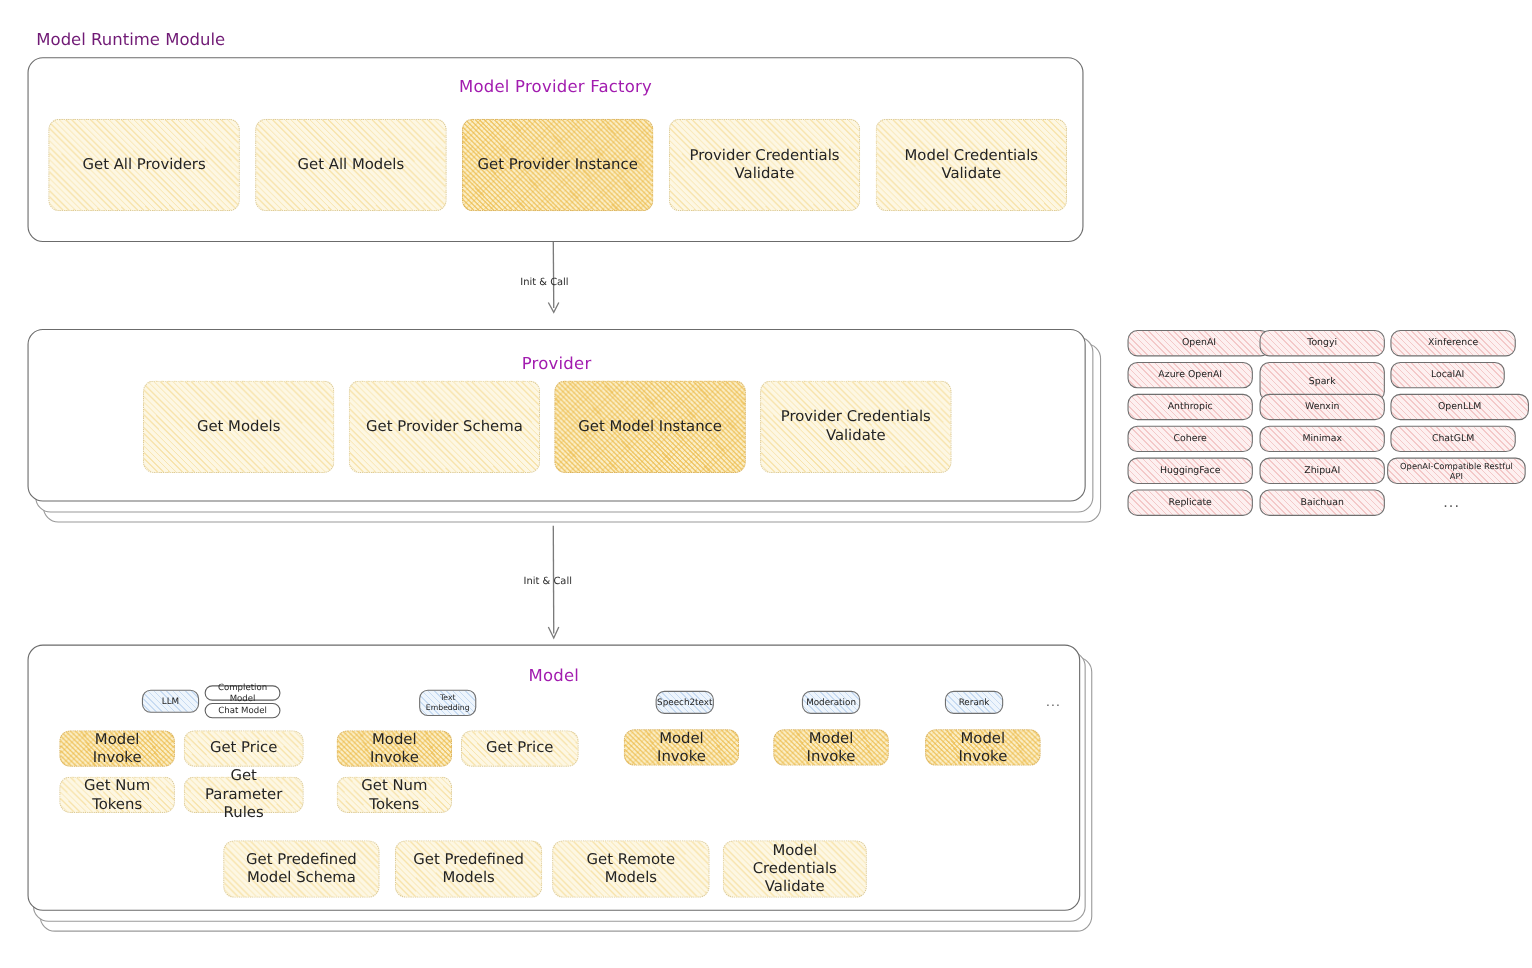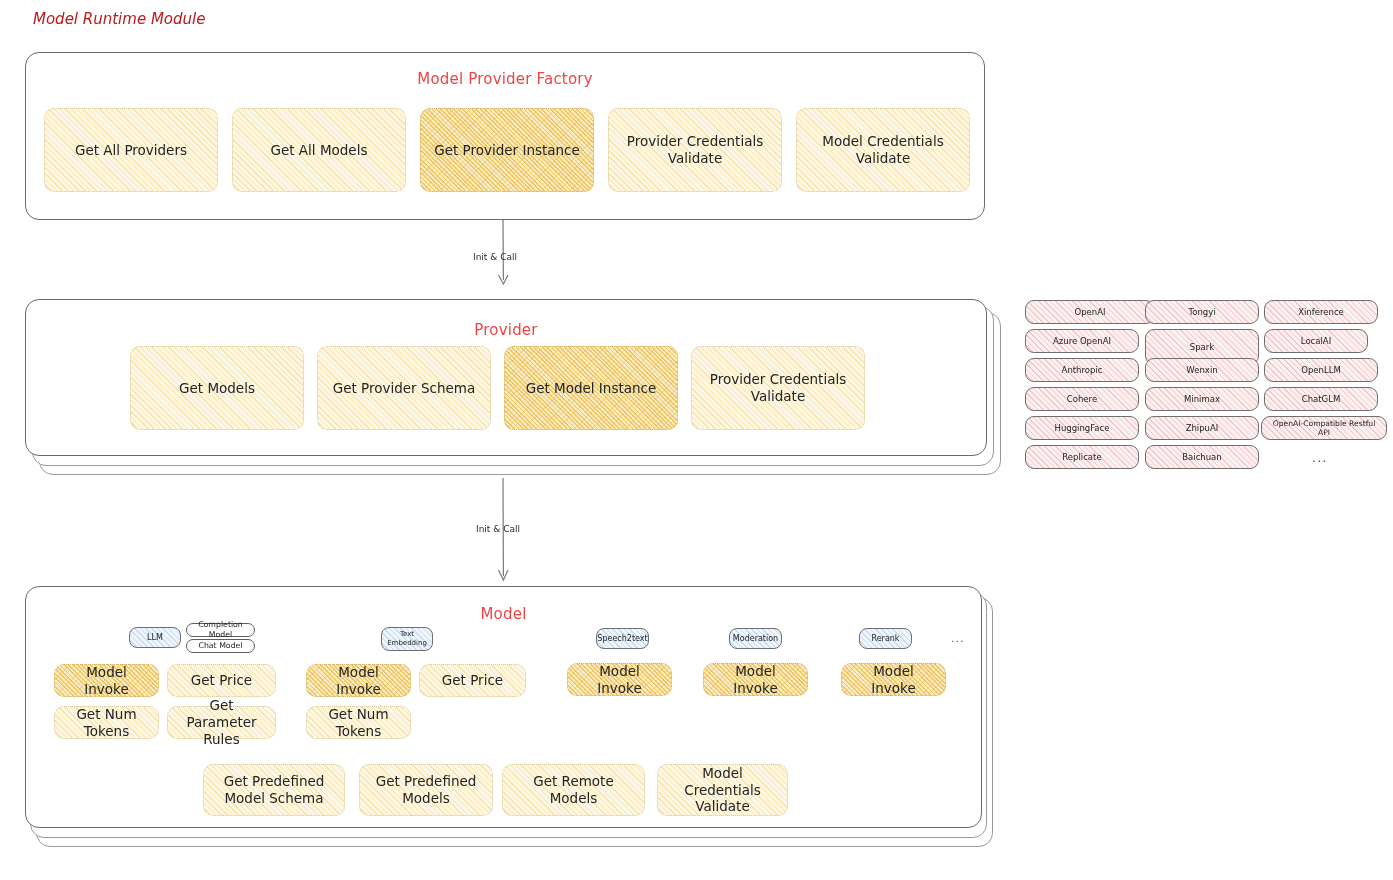--- a/index.html
+++ b/index.html
@@ -32,21 +32,21 @@
     box-sizing: border-box;
   }
 
   .card-title {
     position: absolute;
     left: 0;
     right: 0;
     text-align: center;
     font-size: 15px;
     letter-spacing: .2px;
-    color: #ef4444;
+    color: #a21caf;
     white-space: nowrap;
   }
 
   
   .node {
     position: absolute;
     box-sizing: border-box;
     border-radius: 10px;
     display: flex;
     align-items: center;
@@ -115,24 +115,23 @@
   .node.white {
     border: 1.2px solid #5e5e5e;
     border-radius: 7px;
     background: #ffffff;
     font-size: 7.8px;
   }
 
   .page-title {
     position: absolute;
     left: 33px;
-    top: 10px;
+    top: 27px;
     font-size: 15px;
-    color: #b91c1c;
-    font-style: italic;
+    color: #701a75;
   }
 
   .edge-label {
     position: absolute;
     font-size: 9px;
     color: #2b2b2b;
     white-space: nowrap;
   }
   .ellipsis {
     position: absolute;
@@ -227,21 +226,21 @@
 <div class="node pink" style="left:1145px; top:445px; width:114px; height:24px;">
   <span>Baichuan</span>
 </div>
 
 <div class="node pink" style="left:1264px; top:300px; width:114px; height:24px;">
   <span>Xinference</span>
 </div>
 <div class="node pink" style="left:1264px; top:329px; width:104px; height:24px;">
   <span>LocalAI</span>
 </div>
-<div class="node pink" style="left:1264px; top:358px; width:114px; height:24px;">
+<div class="node pink" style="left:1264px; top:358px; width:126px; height:24px;">
   <span>OpenLLM</span>
 </div>
 <div class="node pink" style="left:1264px; top:387px; width:114px; height:24px;">
   <span>ChatGLM</span>
 </div>
 <div class="node pink" style="left:1261px; top:416px; width:126px; height:24px; font-size:7.6px;">
   <span>OpenAI-Compatible Restful API</span>
 </div>
 <div class="ellipsis" style="left:1312px; top:450px;">...</div>
 

